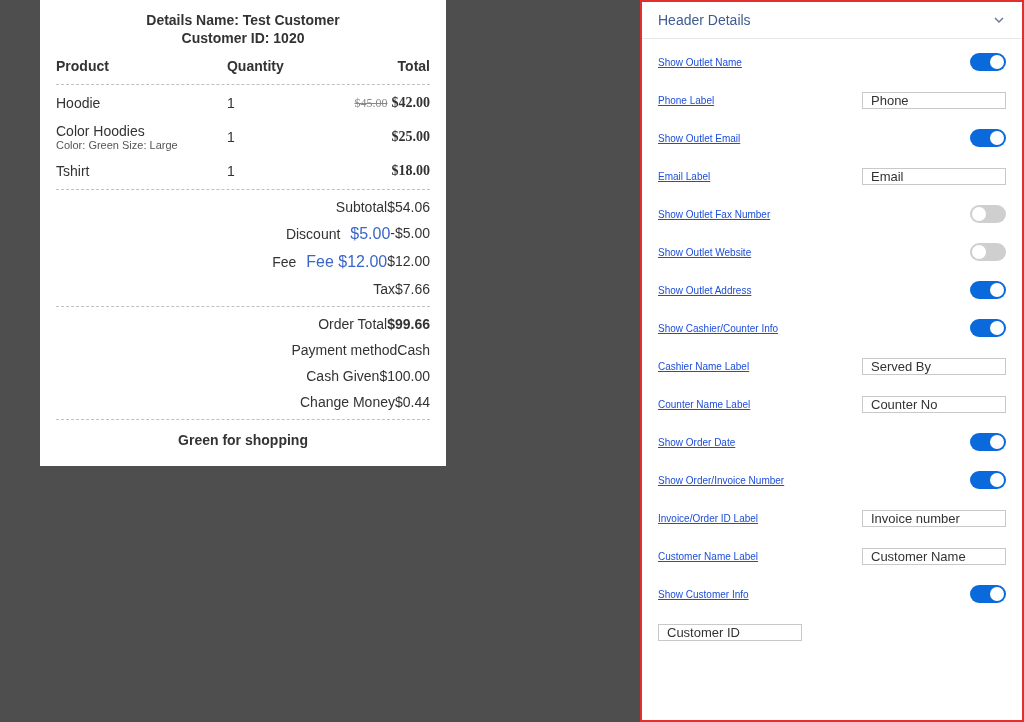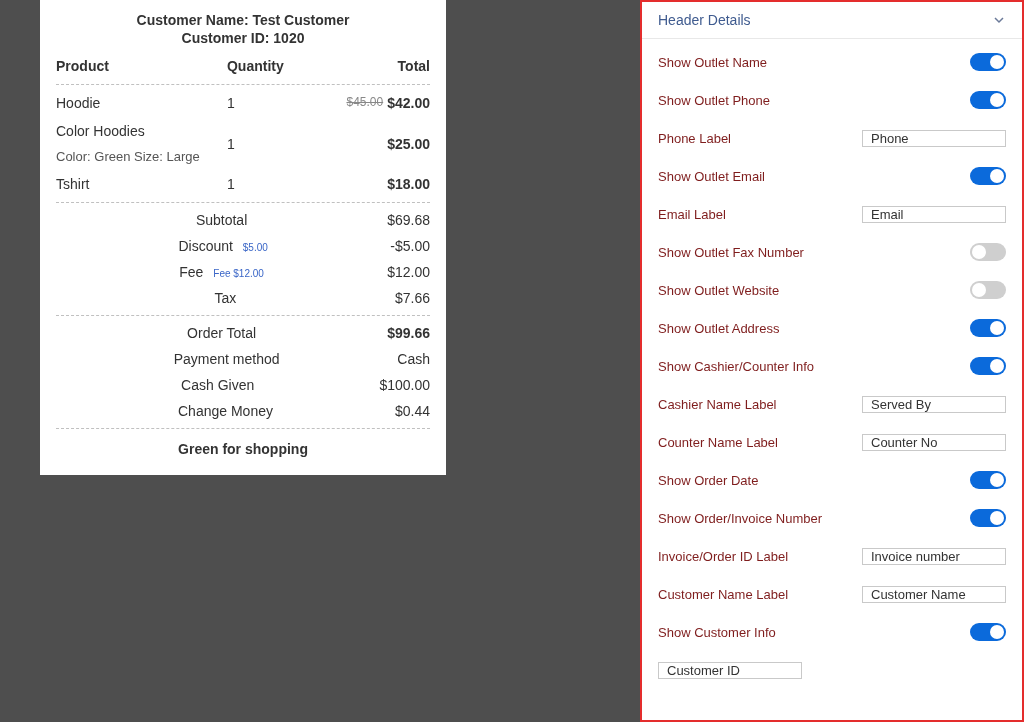--- a/index.html
+++ b/index.html
@@ -34,28 +34,28 @@
     font-weight: 700;
     padding-bottom: 6px;
   }
   .col-prod { flex: 1.6; text-align: left; }
   .col-qty  { flex: 0.9; text-align: left; }
   .col-tot  { flex: 1; text-align: right; }
 
   .dashed { border-top: 1px dashed #c0c0c0; margin: 4px 0 4px 0; }
 
   .item-row { display: flex; align-items: center; padding: 6px 0; }
-  .variant-sub { font-size: 13px; color: #555; margin-top: 10px; }
+  .variant-sub { font-size: 11px; color: #555; margin-top: 0; }
   .strike { text-decoration: line-through; color: #888; font-size: 12px; margin-right: 4px; }
-  .price-cell { display:flex; justify-content:flex-end; align-items:flex-start; }
+  .price-cell { display:flex; justify-content:flex-end; align-items:flex-end;font-family:Liberation Serif, serif; }
 
   .summary-row { display:flex; padding: 5px 0; }
-  .summary-row .lab { flex: 1; text-align: center; }
+  .summary-row .lab { flex: 1; text-align: right; }
   .summary-row .val { text-align: right; }
-  .inline-blue { color: #3a66c7; font-size: 10px; margin-left: 6px; margin-top: 42px; }
+  .inline-blue { color: #3a66c7; font-size: 16px; margin-left: 6px; margin-top: 42px; }
 
   .thanks { text-align:center; font-weight:600; margin-top: 12px; }
 
   
   .settings-wrap {
     position: absolute;
     left: 640px;
     top: 0px;
     width: 384px;
     height: 722px;
@@ -79,22 +79,23 @@
 
   .settings-body { padding: 4px 0; }
   .setting-row {
     display:flex;
     align-items:center;
     justify-content:space-between;
     padding: 9px 16px 9px 16px;
     min-height: 38px;
   }
   .setting-label {
-    color: #7f1d1d;
-    font-size: 13px;
+    color: #1d4ed8;
+    font-size: 10px;
+    text-decoration: underline;
   }
 
   .toggle {
     width: 36px;
     height: 18px;
     border-radius: 10px;
     position: relative;
     cursor: pointer;
   }
   .toggle:before {
@@ -114,21 +115,21 @@
     padding: 3px 8px;
     color:#333;
     font-family: inherit;
   }
 </style>
 </head>
 <body>
 
 <div class="receipt">
   <div class="center cust-row">
-    <span>Customer Name: </span><span>Test Customer</span>
+    <span>Details Name: </span><span>Test Customer</span>
   </div>
   <div class="center cust-row">
     <span>Customer ID: </span><span>1020</span>
   </div>
 
   <div class="receipt-table">
     <div class="head-row">
       <div class="col-prod">Product</div>
       <div class="col-qty">Quantity</div>
       <div class="col-tot">Total</div>
@@ -164,21 +165,21 @@
       <div class="col-qty">1</div>
       <div class="col-tot price-cell">
         <span style="font-weight:600">$18.00</span>
       </div>
     </div>
 
     <div class="dashed"></div>
 
     <div class="summary-row">
       <div class="lab">Subtotal</div>
-      <div class="val">$69.68</div>
+      <div class="val">$54.06</div>
     </div>
     <div class="summary-row">
       <div class="lab">
         <span>Discount</span>
         <span class="inline-blue">$5.00</span>
       </div>
       <div class="val">-$5.00</div>
     </div>
     <div class="summary-row">
       <div class="lab">
@@ -226,24 +227,20 @@
         </svg>
     </span>
   </div>
 
   <div class="settings-body">
     <div class="setting-row">
       <span class="setting-label">Show Outlet Name</span>
       <div class="toggle on"></div>
     </div>
     <div class="setting-row">
-      <span class="setting-label">Show Outlet Phone</span>
-      <div class="toggle on"></div>
-    </div>
-    <div class="setting-row">
       <span class="setting-label">Phone Label</span>
       <input class="text-input" value="Phone" style="">
     </div>
     <div class="setting-row">
       <span class="setting-label">Show Outlet Email</span>
       <div class="toggle on"></div>
     </div>
     <div class="setting-row">
       <span class="setting-label">Email Label</span>
       <input class="text-input" value="Email" style="">

